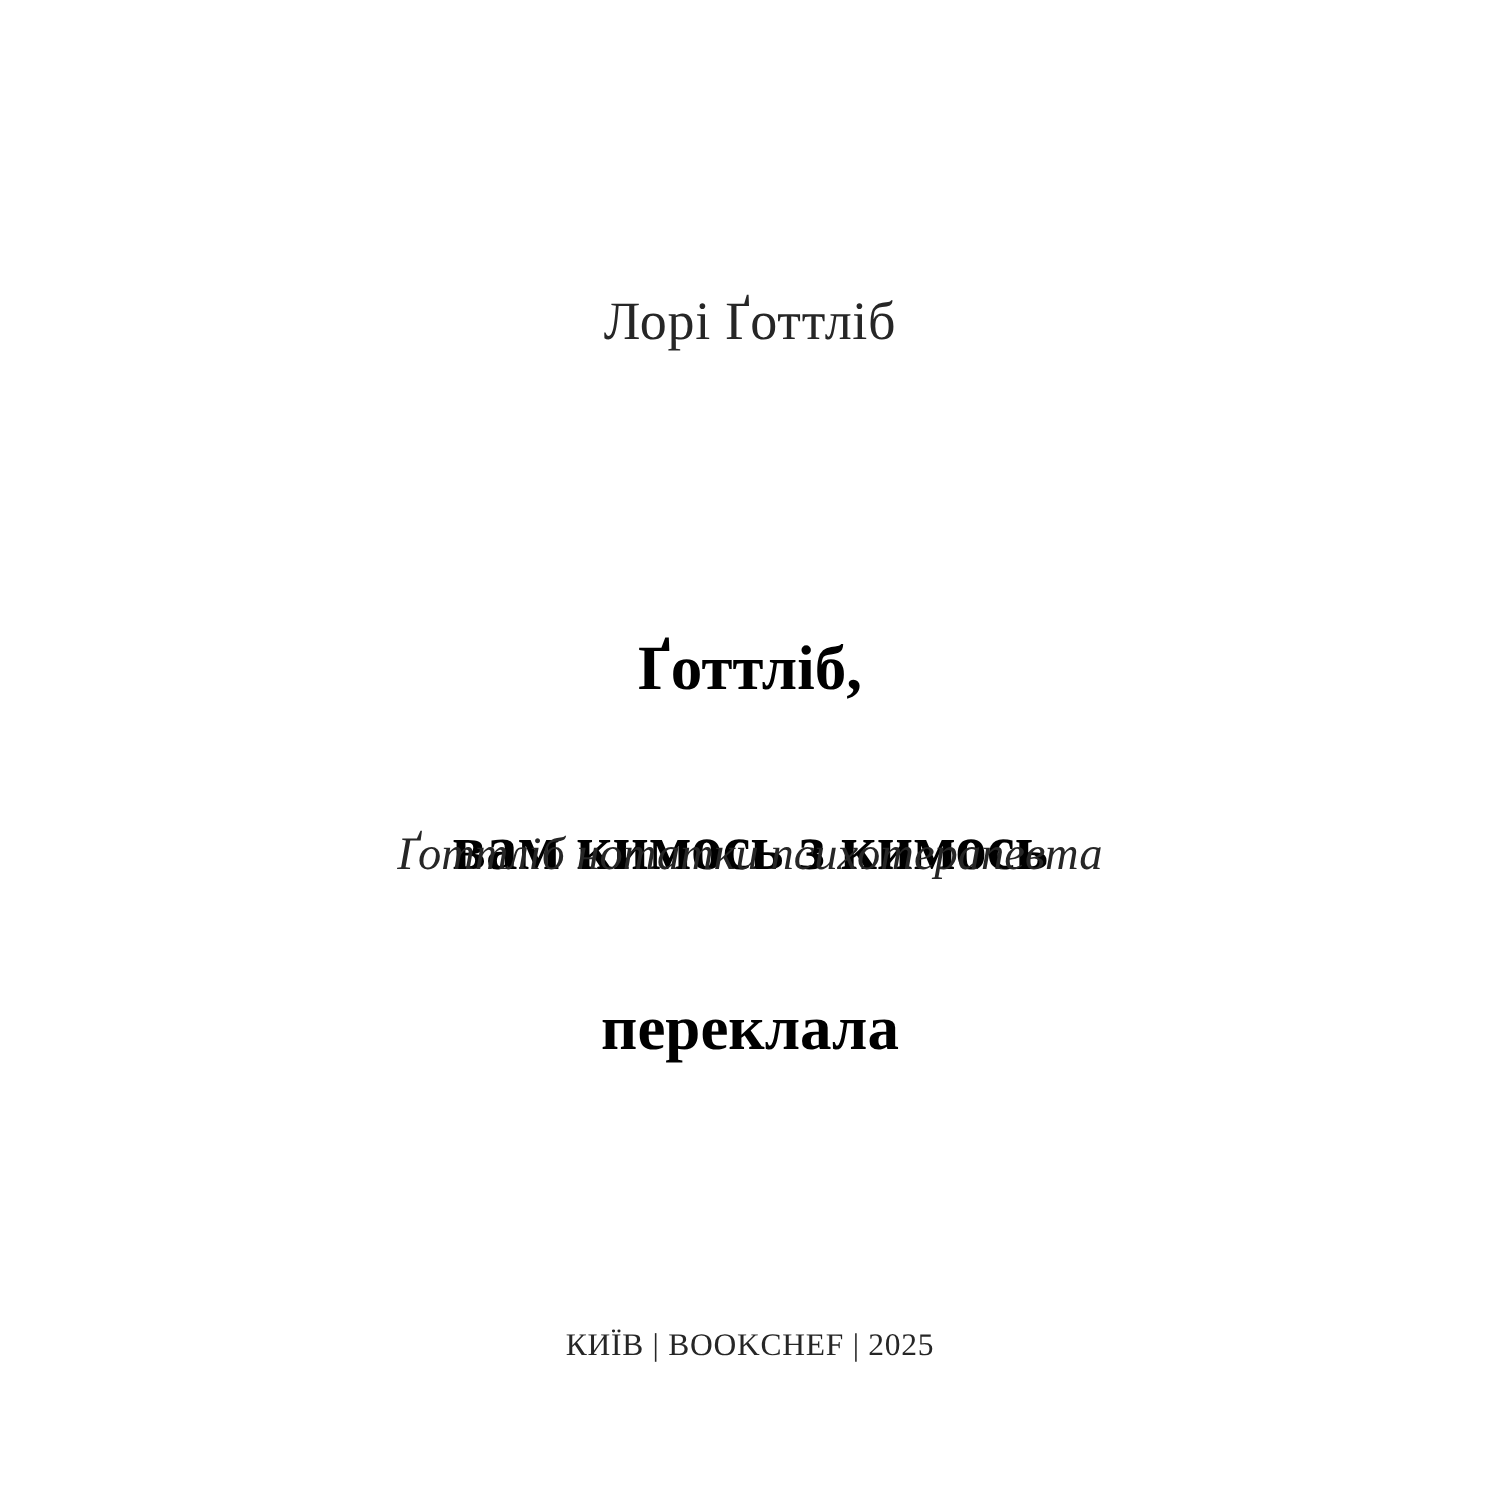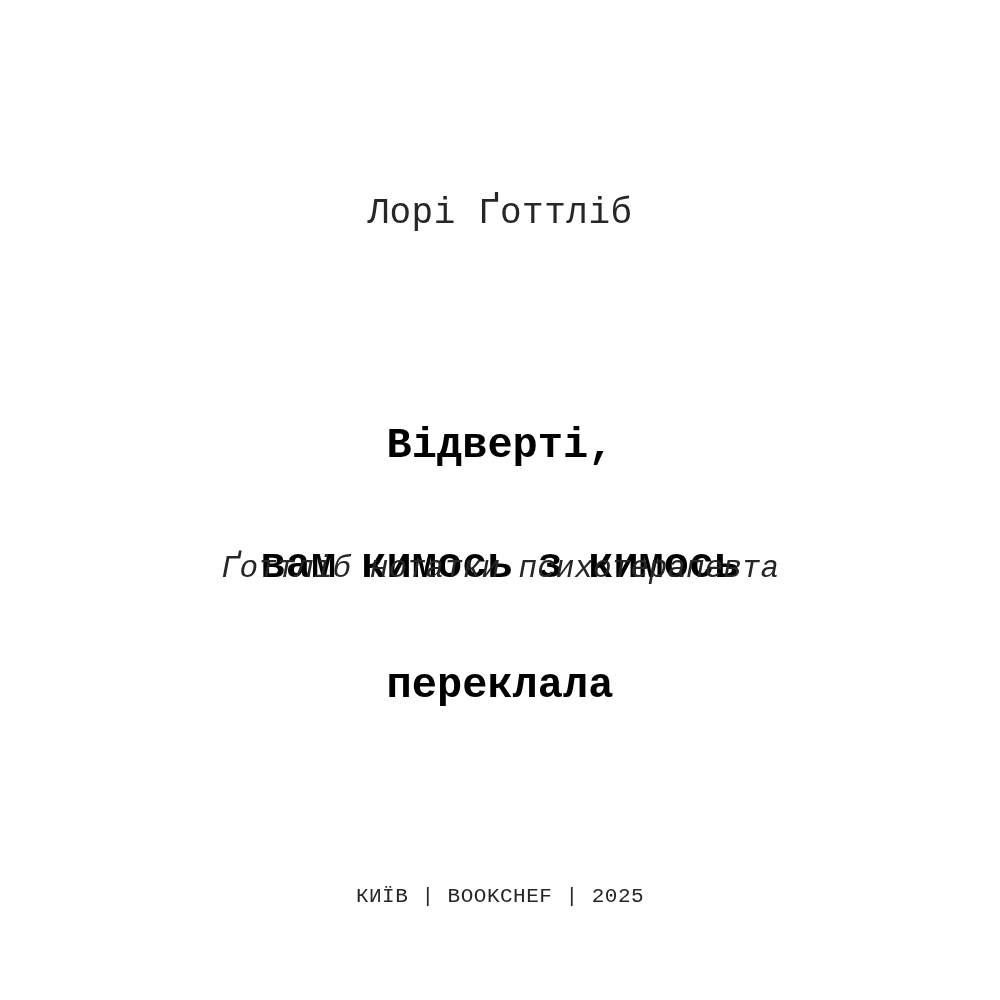--- a/index.html
+++ b/index.html
@@ -7,21 +7,21 @@
     margin: 0;
     padding: 0;
     background: #ffffff;
   }
   .page {
     position: relative;
     width: 1000px;
     height: 1000px;
     margin: 0 auto;
     background: var(--bg, #ffffff);
-    font-family: Liberation Mono, monospace;
+    font-family: Liberation Serif, serif;
     overflow: hidden;
   }
   .centered {
     position: absolute;
     left: 0;
     width: 100%;
     text-align: center;
     white-space: pre-line;
   }
   .author {
@@ -64,21 +64,21 @@
   }
 </style>
 </head>
 <body>
 
 <div class="page" style="--bg: #ffffff; --text: #262626; --title: #000000;">
 
   <div class="centered author">Лорі Ґоттліб</div>
 
   <h1 class="centered book-title">
-    <span class="title-line">Відверті,</span>
+    <span class="title-line">Ґоттліб,</span>
     <span class="title-line">вам кимось з кимось</span>
     <span class="title-line">переклала</span>
   </h1>
 
   <div class="centered subtitle">Ґоттліб нотатки психотерапевта</div>
 
 
   <div class="centered imprint">КИЇВ | BOOKCHEF | 2025</div>
 
 </div>

